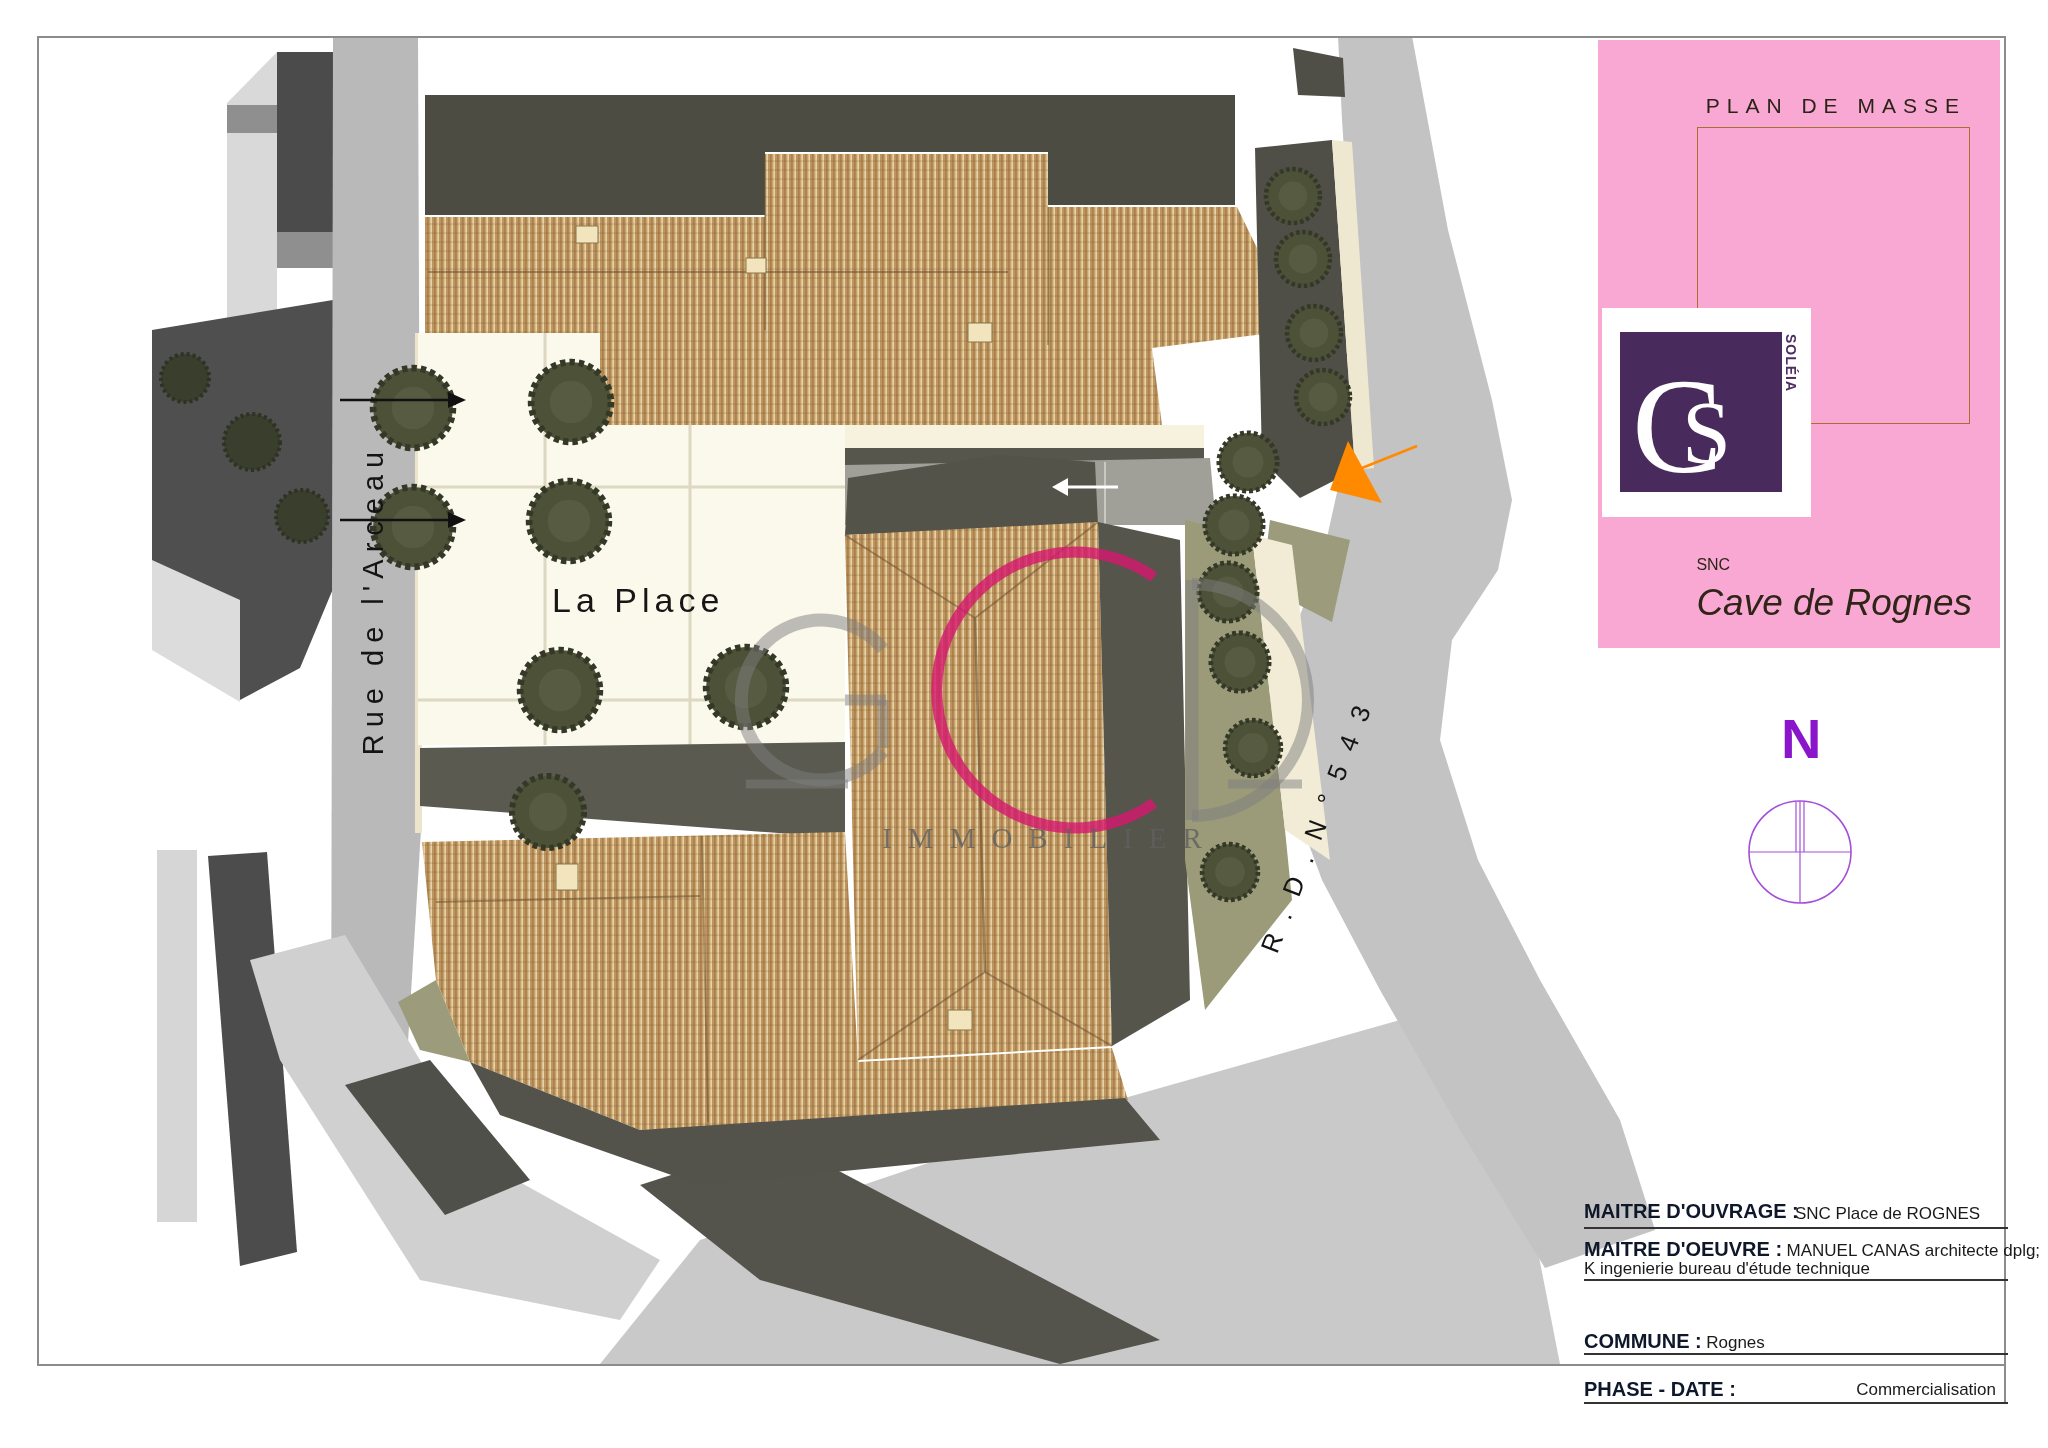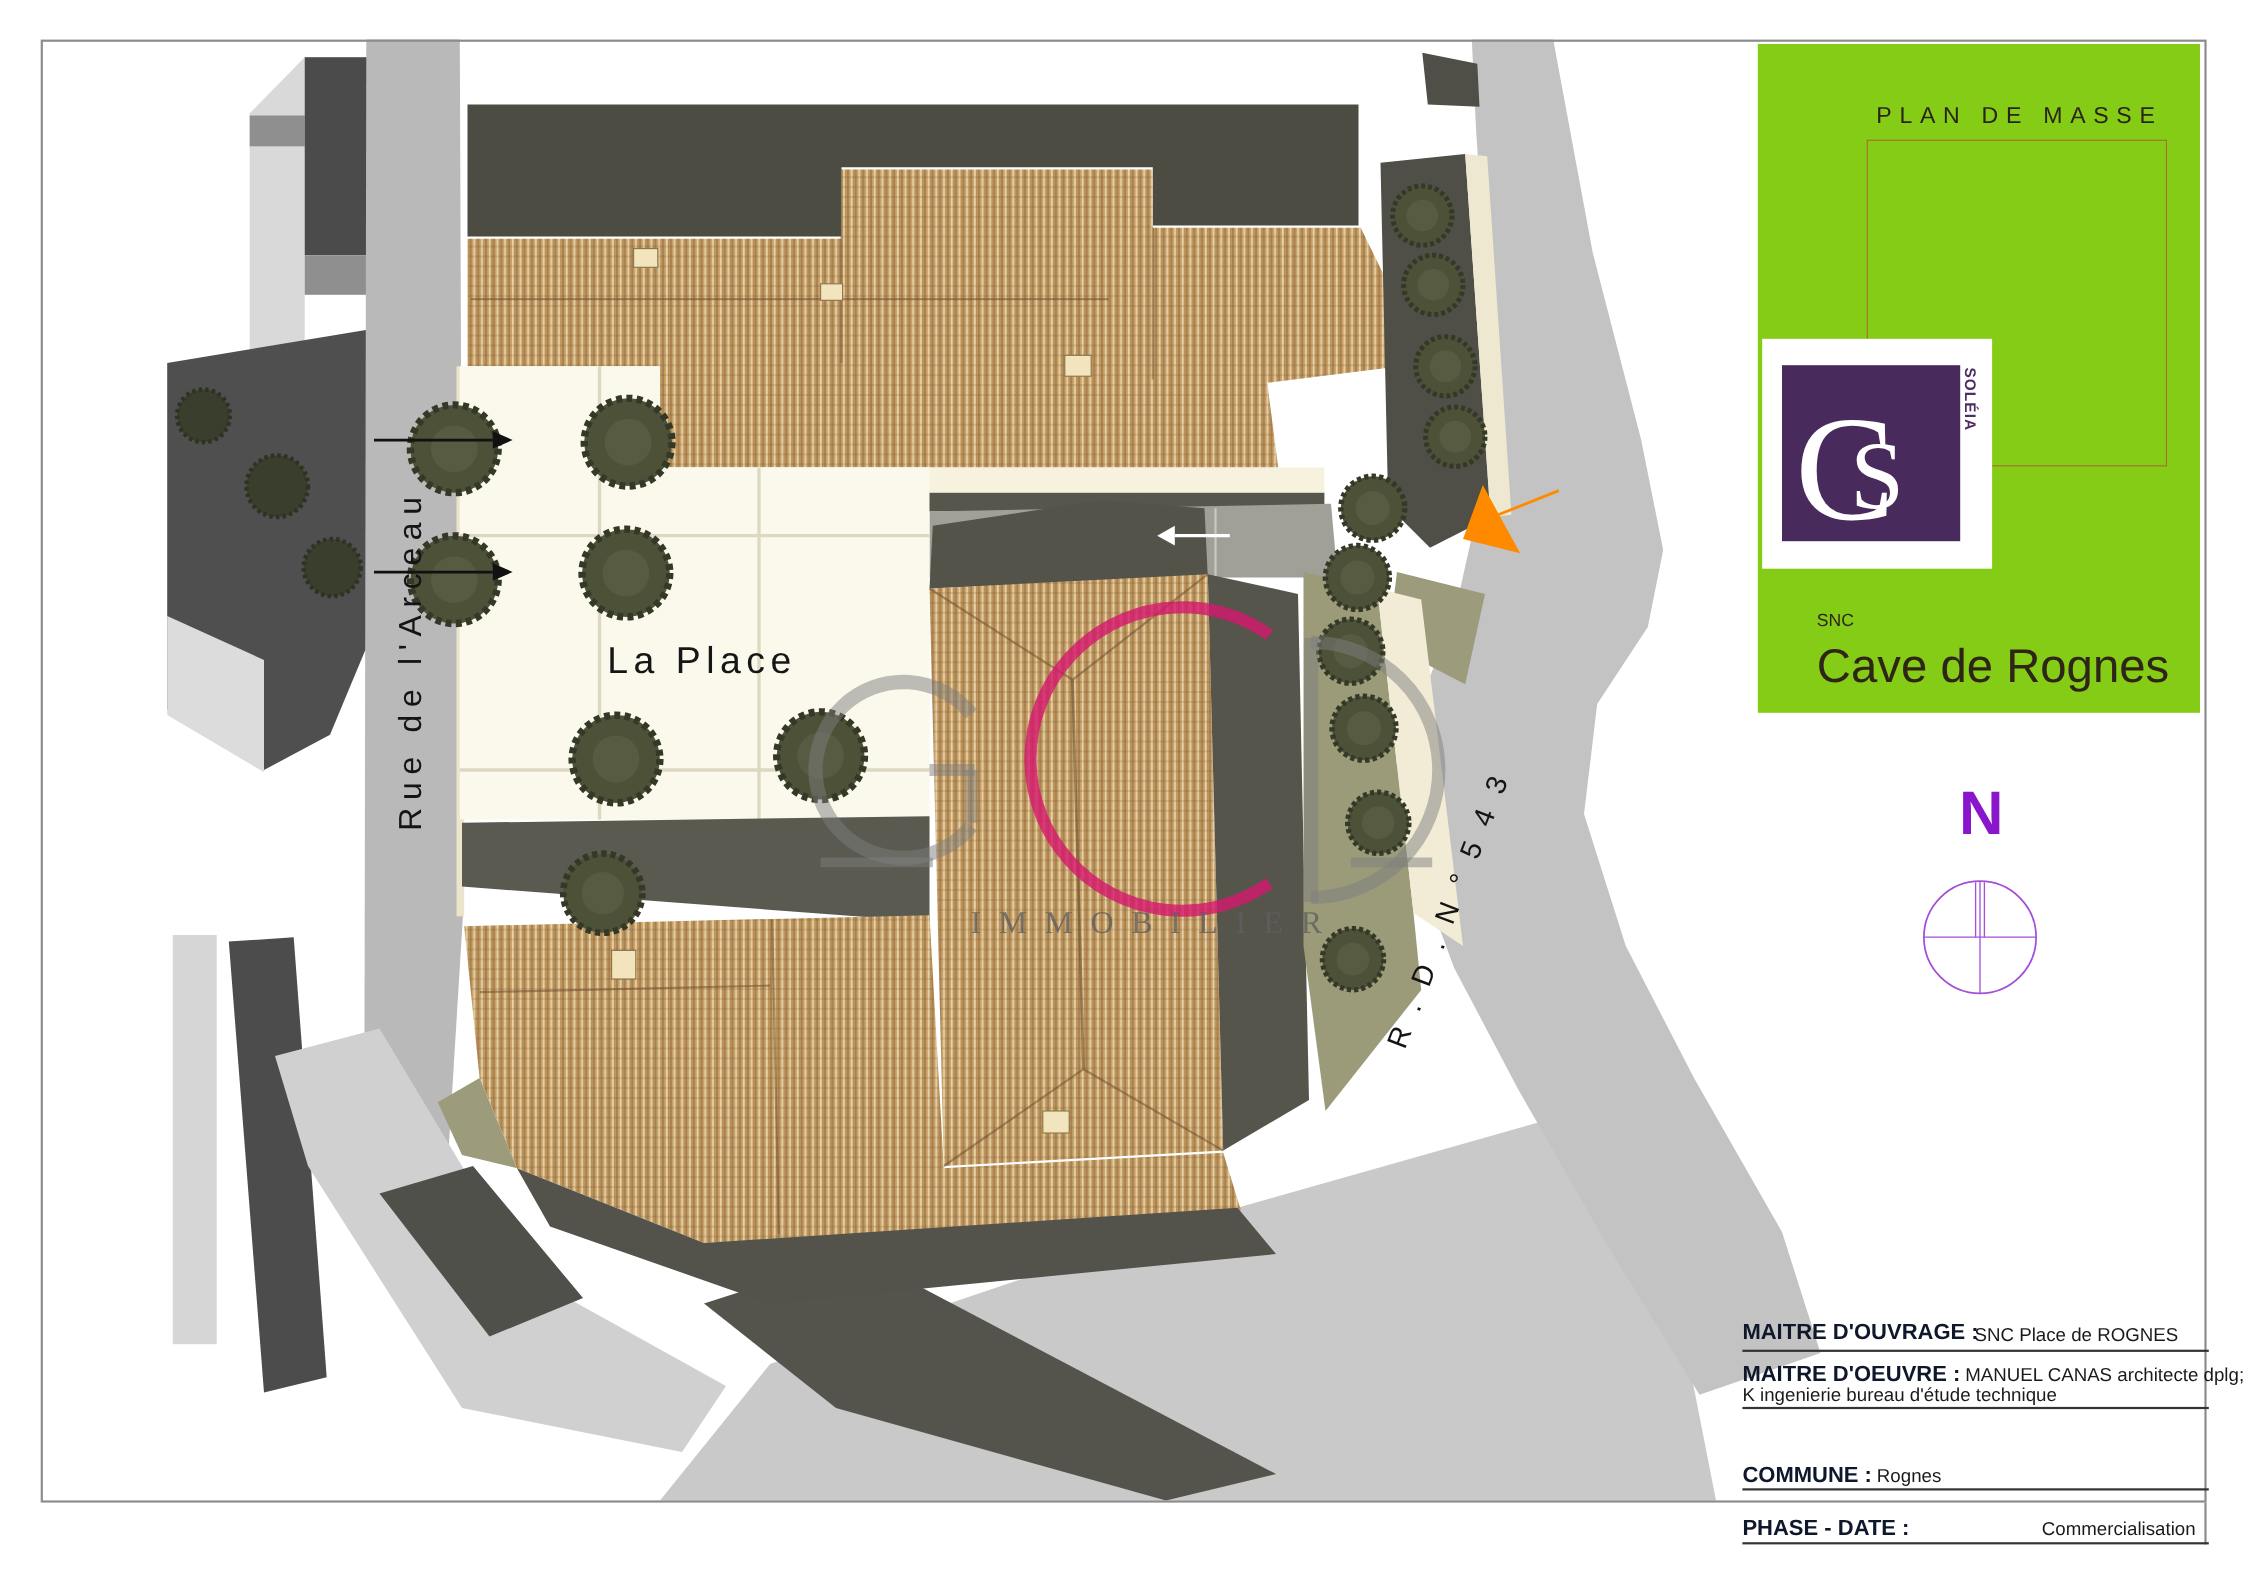--- a/index.html
+++ b/index.html
@@ -3,21 +3,21 @@
 <meta charset="utf-8">
 <style>
   html,body{margin:0;padding:0;background:#fff;}
   #page{position:relative;width:2048px;height:1448px;background:#ffffff;overflow:hidden;
         font-family:"Liberation Sans",sans-serif;}
   .abs{position:absolute;}
   #frame{position:absolute;left:37px;top:36px;width:1969px;height:1330px;
          border:2px solid #8c8c8c;box-sizing:border-box;pointer-events:none;}
   #frame-right-ext{position:absolute;left:2004px;top:1366px;width:2px;height:38px;background:#8c8c8c;}
   
-  #panel{position:absolute;left:1598px;top:40px;width:402px;height:608px;background:#84cc16;}
+  #panel{position:absolute;left:1598px;top:40px;width:402px;height:608px;background:#f9a8d4;}
   #panel .ptitle{position:absolute;right:34px;top:54px;font-size:21px;letter-spacing:7px;color:#2a2316;}
   #panel .innerrect{position:absolute;left:99px;top:87px;width:271px;height:295px;border:1px solid #a86f33;}
   #logo{position:absolute;left:4px;top:268px;width:209px;height:209px;background:#ffffff;}
   #logo .brandtop{position:absolute;left:0;right:30px;top:1px;text-align:right;font-size:20px;
                   font-weight:bold;letter-spacing:1px;color:#4e2d66;margin-top:44px;}
   #logo .brandside{position:absolute;left:181px;top:26px;writing-mode:vertical-rl;font-size:14px;
                   letter-spacing:1px;font-weight:bold;color:#4e2d66;}
   #logo .psquare{position:absolute;left:18px;top:24px;width:162px;height:160px;background:#482A5C;}
   
   #north-letter{position:absolute;left:1781px;top:706px;font-size:56px;font-weight:bold;color:#8A16CC;}
@@ -205,21 +205,21 @@
       <div class="brandside">SOLÉIA</div>
       <div class="psquare">
         <svg width="162" height="160" viewBox="0 0 162 160">
           <text x="12" y="140" font-family="Liberation Serif, serif" font-size="136" fill="#ffffff">C</text>
           <text x="62" y="130" font-family="Liberation Serif, serif" font-size="88" fill="#ffffff">S</text>
         </svg>
       </div>
     </div>
     <div class="abs" style="right:28px;top:516px;display:flex;align-items:baseline;justify-content:flex-end;gap:8px;color:#2f2517;flex-direction:column;">
       <span style="font-size:16px;">SNC</span>
-      <span style="font-size:43px;">Cave de Rognes</span>
+      <span style="font-size:37px;font-style:italic;">Cave de Rognes</span>
     </div>
   </div>
 
   <div id="north-letter">N</div>
   <svg class="abs" style="left:1746px;top:798px" width="108" height="108" viewBox="0 0 108 108">
     <circle cx="54" cy="54" r="51" fill="none" stroke="#a44fd8" stroke-width="1.6"></circle>
     <line x1="3" y1="54" x2="105" y2="54" stroke="#a44fd8" stroke-width="1.2"></line>
     <line x1="54" y1="3" x2="54" y2="105" stroke="#a44fd8" stroke-width="1.2"></line>
     <line x1="50" y1="4" x2="50" y2="54" stroke="#a44fd8" stroke-width="1.2"></line>
     <line x1="58" y1="4" x2="58" y2="54" stroke="#a44fd8" stroke-width="1.2"></line>

